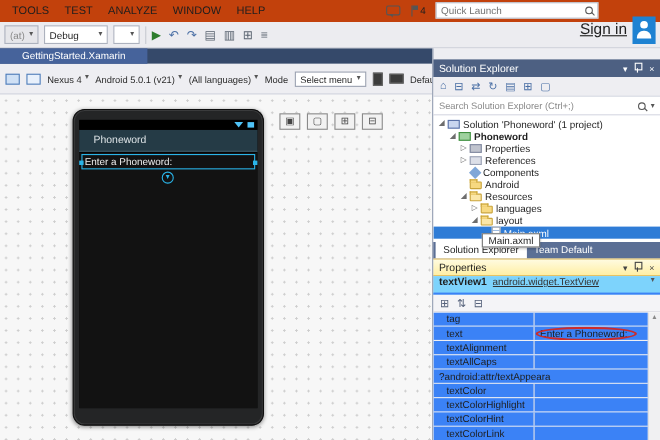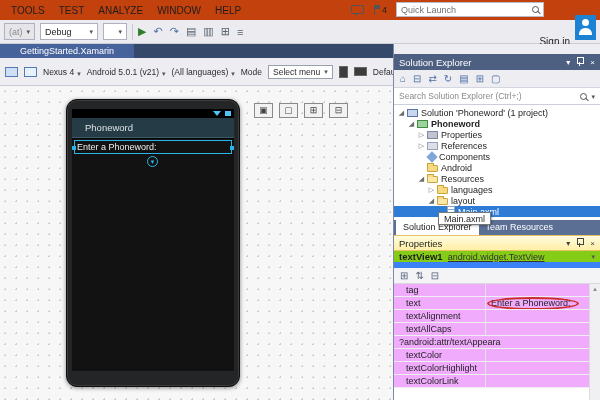--- a/index.html
+++ b/index.html
@@ -31,37 +31,37 @@
   #toolbar { position:absolute; left:0; top:20px; width:600px; height:24px;
              display:flex; align-items:center; gap:5px; padding:0 4px;
              background:#ECECF0; border-bottom:1px solid #CBCDD6; }
   .combo { height:17px; background:#FFFFFF; border:1px solid #ADB2BE; display:flex;
            align-items:center; gap:4px; padding:0 4px; font-size:9px; }
   .combo.disabled { background:#E6E6EA; color:#8A8A8A; }
   .caret { font-size:7px; color:#555; line-height:1; }
   .vsep { width:1px; height:16px; background:#C6C9D2; }
   #toolbar-icons { display:flex; align-items:center; gap:7px; }
   .tb-icon { font-size:11px; color:#5A6470; cursor:default; }
-  .signin { position:absolute; right:30px; top:36px; font-size:10px; color:#1E1E1E;text-decoration:underline; }
+  .signin { position:absolute; right:30px; top:18px; font-size:14px; color:#1E1E1E;text-decoration:underline; }
   .user-badge { position:absolute; right:4px; top:15px; width:21px; height:25px; background:#1E82D2; }
   .user-badge::before { content:''; position:absolute; left:7px; top:4px; width:7px; height:7px;
                         border-radius:50%; background:#FFFFFF; }
   .user-badge::after { content:''; position:absolute; left:4px; top:13px; width:13px; height:7px;
                        border-radius:6px 6px 0 0; background:#FFFFFF; }
 
   
   #editor { position:absolute; left:0; top:44px; width:393px; height:356px; background:#F6F6F6; }
   #tabstrip { height:14px; background:#35496A; display:flex; }
   .doc-tab { height:14px; line-height:14px; padding:0 20px; background:#46639B; color:#FFFFFF; font-size:9px; }
   #designer-toolbar { height:28px; background:#EEEEF2; border-bottom:1px solid #C8CCD8;
                       display:flex; align-items:center; gap:6px; padding:0 5px; font-size:8.5px;
                       color:#2B2B2B; overflow:hidden; white-space:nowrap; }
   .dt-screen { width:13px; height:10px; border:1px solid #4F7CB8; background:#CFE0F5; flex:none; }
   .dt-screen.alt { background:#E8F0FB; }
-  .flat-combo { display:flex; align-items:flex-end; gap:3px; flex:none; }
+  .flat-combo { display:flex; align-items:flex-start; gap:3px; flex:none; }
   .boxed-combo { display:flex; align-items:center; gap:4px; border:1px solid #9AA0B0;
                  background:#FFFFFF; padding:1px 4px; flex:none; }
   .dt-label { flex:none; }
   .dt-rect { width:9px; height:12px; border:1px solid #666; background:#3C3C3C; flex:none; }
   .dt-rect.wide { width:13px; height:9px; }
 
   
   #canvas { position:absolute; left:0; top:42px; width:393px; height:314px; background:#F7F7F7;
             background-image: radial-gradient(circle, #CDCDCD 1px, rgba(0,0,0,0) 1px);
             background-size: 11px 11px; overflow:hidden; }
@@ -134,30 +134,30 @@
   #se-tabs { height:15px; flex:none; background:#5B6F95; display:flex; align-items:flex-end; padding-left:2px; }
   .se-tab { height:15px; line-height:15px; padding:0 7px; font-size:9px; color:#FFFFFF; cursor:default; }
   .se-tab.active { background:#FFFFFF; color:#1E1E1E; }
 
   .props-header { height:16px; flex:none; background:linear-gradient(#FFFBE0,#FFEFA5);
                   border-top:1px solid #E5C365; border-bottom:1px solid #E5C365;
                   color:#1E1E1E; display:flex; align-items:center; padding:0 5px; }
   .props-header .hd-title { flex:1; font-size:9.5px; }
   .props-header .hd-ic { color:#444; }
   .props-header .pin { color:#444; }
-  .props-object { height:17px; flex:none; background:#84cc16; border-bottom:6px solid #3b82f6;
-                  display:flex; align-items:center; gap:5px; padding:0 5px; }
+  .props-object { height:17px; flex:none; background:#7dd3fc; border-bottom:2px solid #3b82f6;
+                  display:flex; align-items:flex-start; gap:5px; padding:0 5px; }
   .obj-name { font-size:9.5px; font-weight:bold; }
   .obj-type { font-size:9px; color:#333; white-space:nowrap; overflow:hidden; flex:1;text-decoration:underline; }
   .props-toolbar { height:16px; flex:none; background:#F4F4F7; border-bottom:1px solid #D8D8DE;
                    display:flex; align-items:center; gap:7px; padding:0 6px; }
   .pt-ic { font-size:10px; color:#55617A; cursor:default; }
   #prop-grid-wrap { flex:1; position:relative; background:#FFFFFF; overflow:hidden; }
   #prop-grid { position:absolute; left:0; right:11px; top:0; bottom:0; overflow:hidden; }
-  .prow { display:flex; height:13px; border-bottom:1px solid #EFEFF2; background:#f0abfc; }
+  .prow { display:flex; height:13px; border-bottom:1px solid #EFEFF2; background:#3b82f6; }
   .pname { width:92px; flex:none; padding-left:12px; font-size:9px; line-height:12px;
            border-right:1px solid #E4E4E8; white-space:nowrap; overflow:hidden; }
   .pvalue { flex:1; position:relative; font-size:9px; line-height:12px; padding-left:5px;
             white-space:nowrap; overflow:hidden; }
   .red-ellipse { position:absolute; left:1px; top:0; width:92px; height:13px;
                  border:2px solid #CC2B2B; border-radius:50%; pointer-events:none; }
   #prop-scrollbar { position:absolute; right:0; top:0; bottom:0; width:11px; background:#F0F0F2;
                     border-left:1px solid #DDDDE2; text-align:center; }
   #prop-scrollbar .sb-arrow { font-size:7px; color:#888; line-height:9px; display:block; }
   #prop-scrollbar .sb-thumb { width:7px; height:26px; background:#C2C3C9; margin:2px auto 0 auto; }
@@ -344,21 +344,21 @@
         </div>
         <div class="tree-row selected" style="padding-left: 43px;">
           <span class="expander"></span>
           <span class="ticon ic-xml-file"></span>
           <span class="tlabel">Main.axml</span>
         </div>
       </div>
 
     <div id="se-tabs">
         <div class="se-tab active">Solution Explorer</div>
-        <div class="se-tab">Team Resources</div>
+        <div class="se-tab">Team Default</div>
       </div>
 
     <div class="props-header">
       <span class="hd-title">Properties</span>
       <span class="hd-ic">▾</span>
       <span class="pin"></span>
       <span class="hd-ic">×</span>
     </div>
 
     <div class="props-object">
@@ -396,20 +396,24 @@
           </div>
           <div class="prow">
             <div class="pname">textColor</div>
             <div class="pvalue"></div>
           </div>
           <div class="prow">
             <div class="pname">textColorHighlight</div>
             <div class="pvalue"></div>
           </div>
           <div class="prow">
+            <div class="pname">textColorHint</div>
+            <div class="pvalue"></div>
+          </div>
+          <div class="prow">
             <div class="pname">textColorLink</div>
             <div class="pvalue"></div>
           </div>
         </div>
       <div id="prop-scrollbar">
         <span class="sb-arrow">▴</span>
         <span class="sb-thumb"></span>
       </div>
     </div>
 

